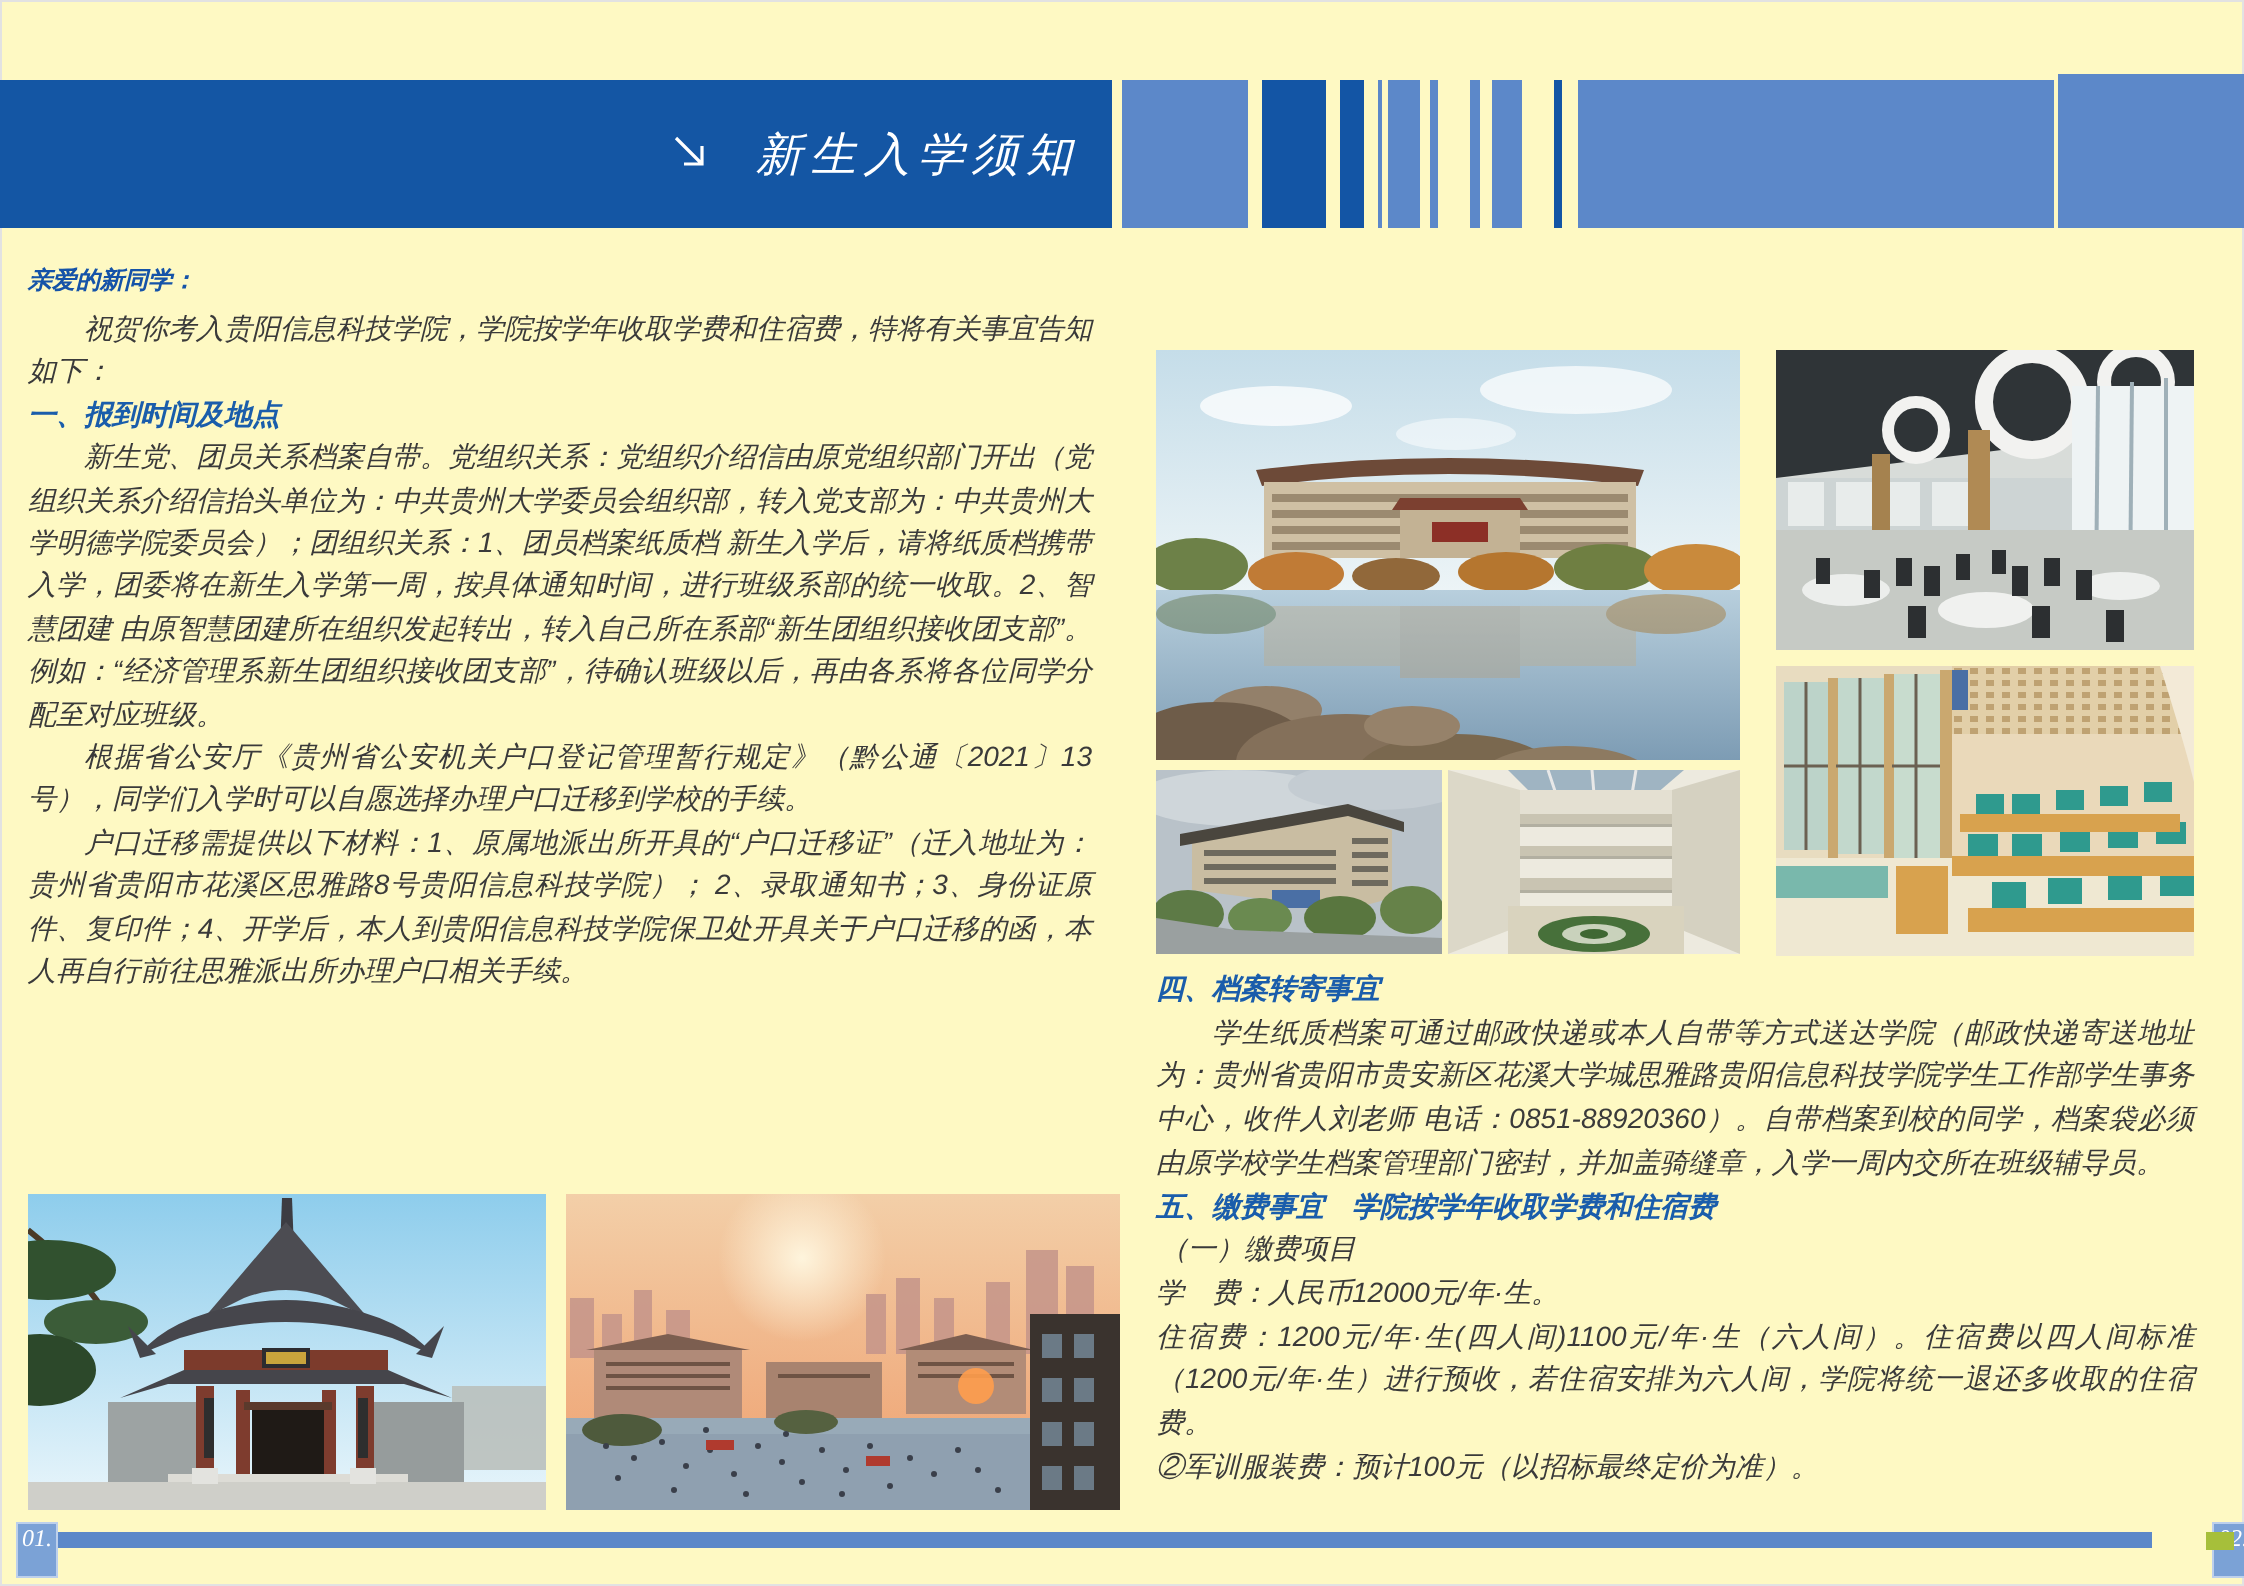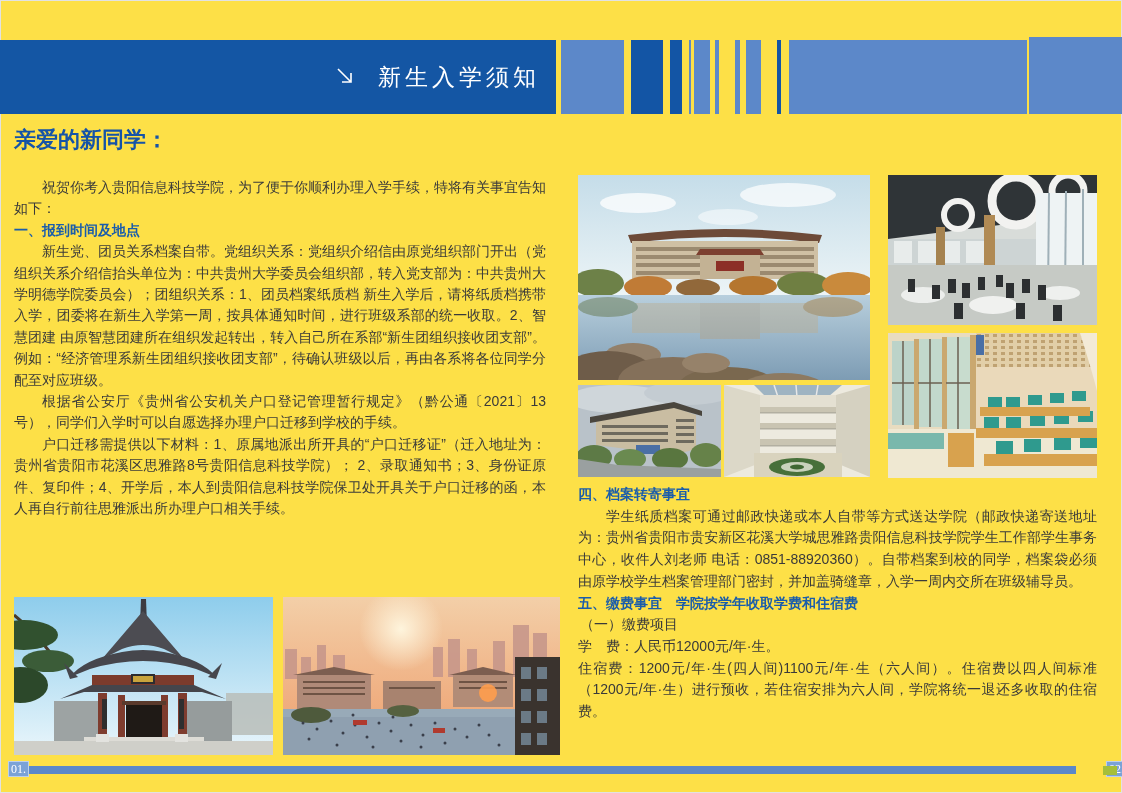--- a/index.html
+++ b/index.html
@@ -1,53 +1,53 @@
 <!DOCTYPE html>
 <html><head>
 <meta charset="utf-8">
 <style>
   html,body{margin:0;padding:0;background:#fff;}
-  .page{position:relative;width:1122px;height:793px;background:#fde047;overflow:hidden;
-        font-family:"Liberation Sans",sans-serif;}
+  .page{position:relative;width:1122px;height:793px;background:#fef9c3;overflow:hidden;
+        font-family:"Liberation Sans",sans-serif;font-style:italic;}
   .frame{position:absolute;inset:0;border:1px solid #e2e2e2;box-sizing:border-box;pointer-events:none;}
 
   
   .band{position:absolute;left:0;top:40px;width:556px;height:74px;background:#1456a4;
         display:flex;align-items:center;justify-content:flex-end;padding-right:16px;box-sizing:border-box;}
   .band-title{color:#ffffff;font-size:23px;letter-spacing:4px;font-weight:400;}
   .arrow-wrap{margin-right:20px;display:flex;align-items:center;}
   .stripe{position:absolute;top:40px;height:74px;}
   .stripe.tall{top:37px;height:77px;}
   .c-dark{background:#1355a5;}
   .c-light{background:#5c88c9;}
 
   
   .col{position:absolute;color:#3a3a3a;font-size:14px;text-align:justify;}
   .col p{margin:0;}
   .col-left{left:14px;top:128px;width:532px;line-height:21.4px;}
   .col-right{left:578px;top:484px;width:519px;line-height:21.7px;}
-  .greeting{color:#1553a8;font-size:22px;font-weight:bold;margin:0 0 25px 0;line-height:24px;}
+  .greeting{color:#1553a8;font-size:12px;font-weight:bold;margin:0 0 2px 0;line-height:24px;}
   .sec-h{color:#1a5dab;font-size:14px;font-weight:bold;margin:0;}
   .indent{text-indent:2em;}
   .sub{text-indent:2px;}
 
   
   .photo{position:absolute;overflow:hidden;}
   .photo svg{display:block;width:100%;height:100%;}
   #photo-gate{left:14px;top:597px;width:259px;height:158px;}
   #photo-sunset{left:283px;top:597px;width:277px;height:158px;}
   #photo-lake{left:578px;top:175px;width:292px;height:205px;}
   #photo-cafeteria{left:888px;top:175px;width:209px;height:150px;}
   #photo-reading{left:888px;top:333px;width:209px;height:145px;}
   #photo-building{left:578px;top:385px;width:143px;height:92px;}
   #photo-atrium{left:724px;top:385px;width:146px;height:92px;}
 
   
   .footer-bar{position:absolute;left:8px;top:766px;width:1068px;height:8px;background:#5b88c9;}
-  .pagenum{position:absolute;top:761px;height:16px;background:#7ba2d6;border:1px solid #bcd0ec;
+  .pagenum{position:absolute;top:761px;height:28px;background:#7ba2d6;border:1px solid #bcd0ec;
            color:#ffffff;font-family:"Liberation Serif",serif;font-size:12px;line-height:15px;
            text-align:center;padding:0 2px;box-sizing:border-box;}
   #pagenum-1{left:8px;}
   #pagenum-2{left:1106px;}
   .green-chip{position:absolute;left:1103px;top:766px;width:14px;height:9px;background:#a6bf3a;}
 </style>
 </head>
 <body>
 
 <div class="page">
@@ -71,34 +71,35 @@
     <div class="stripe c-light" style="left:715px;width:4px;"></div>
     <div class="stripe c-light" style="left:735px;width:5px;"></div>
     <div class="stripe c-light" style="left:746px;width:15px;"></div>
     <div class="stripe c-dark" style="left:777px;width:4px;"></div>
     <div class="stripe c-light" style="left:789px;width:238px;"></div>
     <div class="stripe c-light tall" style="left:1029px;width:93px;"></div>
   </div>
 
   <div class="col col-left">
     <h2 class="greeting">亲爱的新同学：</h2>
-    <p class="indent">祝贺你考入贵阳信息科技学院，为了便于你顺利办理入学手续，特将有关事宜告知如下：</p>
+    <p class="indent">祝贺你考入贵阳信息科技学院，学院按学年收取学费和住宿费，特将有关事宜告知如下：</p>
     <h3 class="sec-h">一、报到时间及地点</h3>
     <p class="indent">新生党、团员关系档案自带。党组织关系：党组织介绍信由原党组织部门开出（党组织关系介绍信抬头单位为：中共贵州大学委员会组织部，转入党支部为：中共贵州大学明德学院委员会）；团组织关系：1、团员档案纸质档 新生入学后，请将纸质档携带入学，团委将在新生入学第一周，按具体通知时间，进行班级系部的统一收取。2、智慧团建 由原智慧团建所在组织发起转出，转入自己所在系部“新生团组织接收团支部”。例如：“经济管理系新生团组织接收团支部”，待确认班级以后，再由各系将各位同学分配至对应班级。</p>
     <p class="indent">根据省公安厅《贵州省公安机关户口登记管理暂行规定》（黔公通〔2021〕13号），同学们入学时可以自愿选择办理户口迁移到学校的手续。</p>
     <p class="indent">户口迁移需提供以下材料：1、原属地派出所开具的“户口迁移证”（迁入地址为：贵州省贵阳市花溪区思雅路8号贵阳信息科技学院）； 2、录取通知书；3、身份证原件、复印件；4、开学后，本人到贵阳信息科技学院保卫处开具关于户口迁移的函，本人再自行前往思雅派出所办理户口相关手续。</p>
   </div>
 
   <div class="col col-right">
     <h3 class="sec-h">四、档案转寄事宜</h3>
     <p class="indent">学生纸质档案可通过邮政快递或本人自带等方式送达学院（邮政快递寄送地址为：贵州省贵阳市贵安新区花溪大学城思雅路贵阳信息科技学院学生工作部学生事务中心，收件人刘老师 电话：0851-88920360）。自带档案到校的同学，档案袋必须由原学校学生档案管理部门密封，并加盖骑缝章，入学一周内交所在班级辅导员。</p>
     <h3 class="sec-h">五、缴费事宜　学院按学年收取学费和住宿费</h3>
     <p class="sub">（一）缴费项目</p>
     <p>学　费：人民币12000元/年·生。</p>
     <p>住宿费：1200元/年·生(四人间)1100元/年·生（六人间）。住宿费以四人间标准（1200元/年·生）进行预收，若住宿安排为六人间，学院将统一退还多收取的住宿费。</p>
+    <p>②军训服装费：预计100元（以招标最终定价为准）。</p>
   </div>
 
   <div class="photo" id="photo-gate">
     <svg viewBox="0 0 259 158" preserveAspectRatio="none">
       <defs>
           <linearGradient id="gSky2" x1="0" y1="0" x2="0" y2="1">
             <stop offset="0" stop-color="#8ecdec"></stop>
             <stop offset="1" stop-color="#eaf6fb"></stop>
           </linearGradient>
         </defs>

